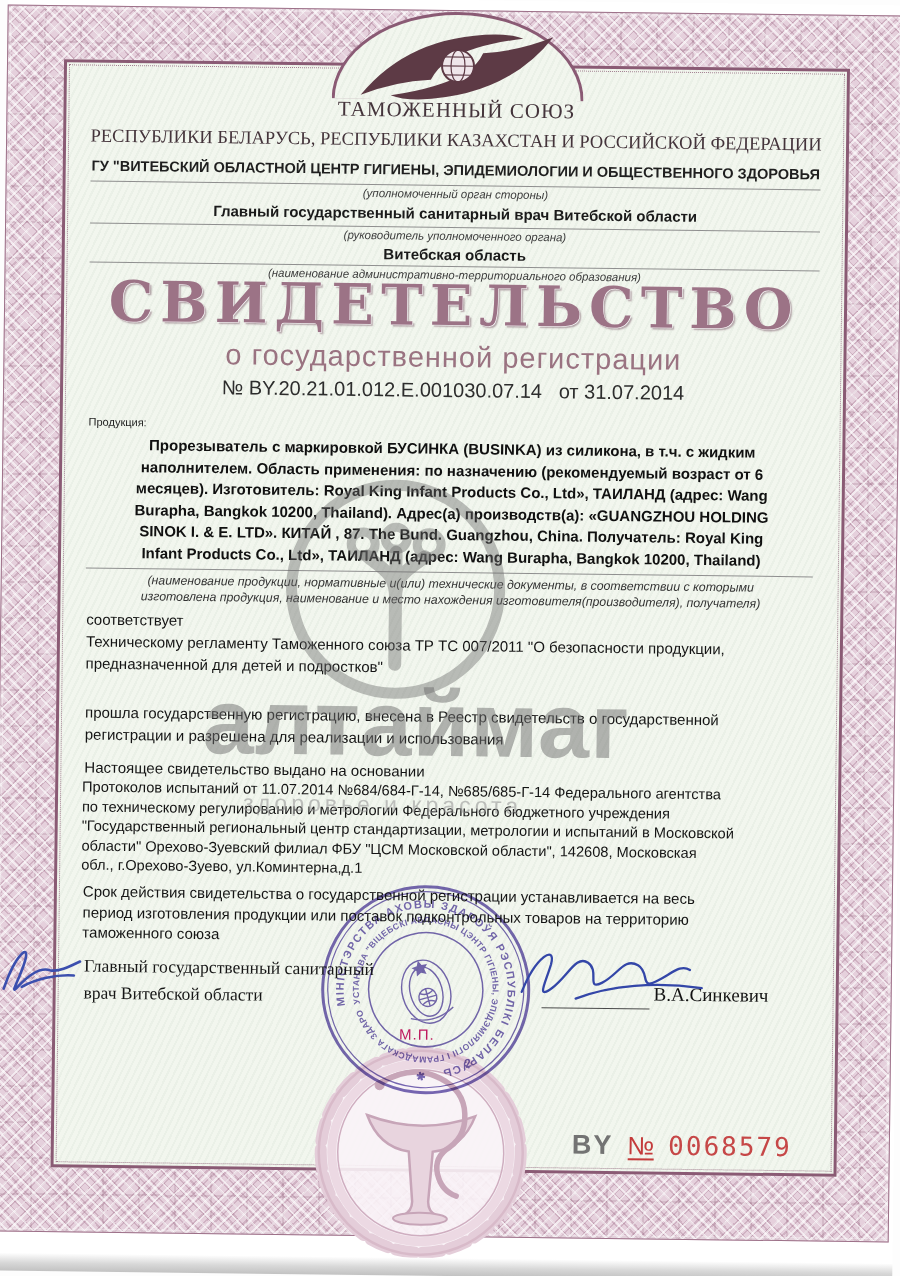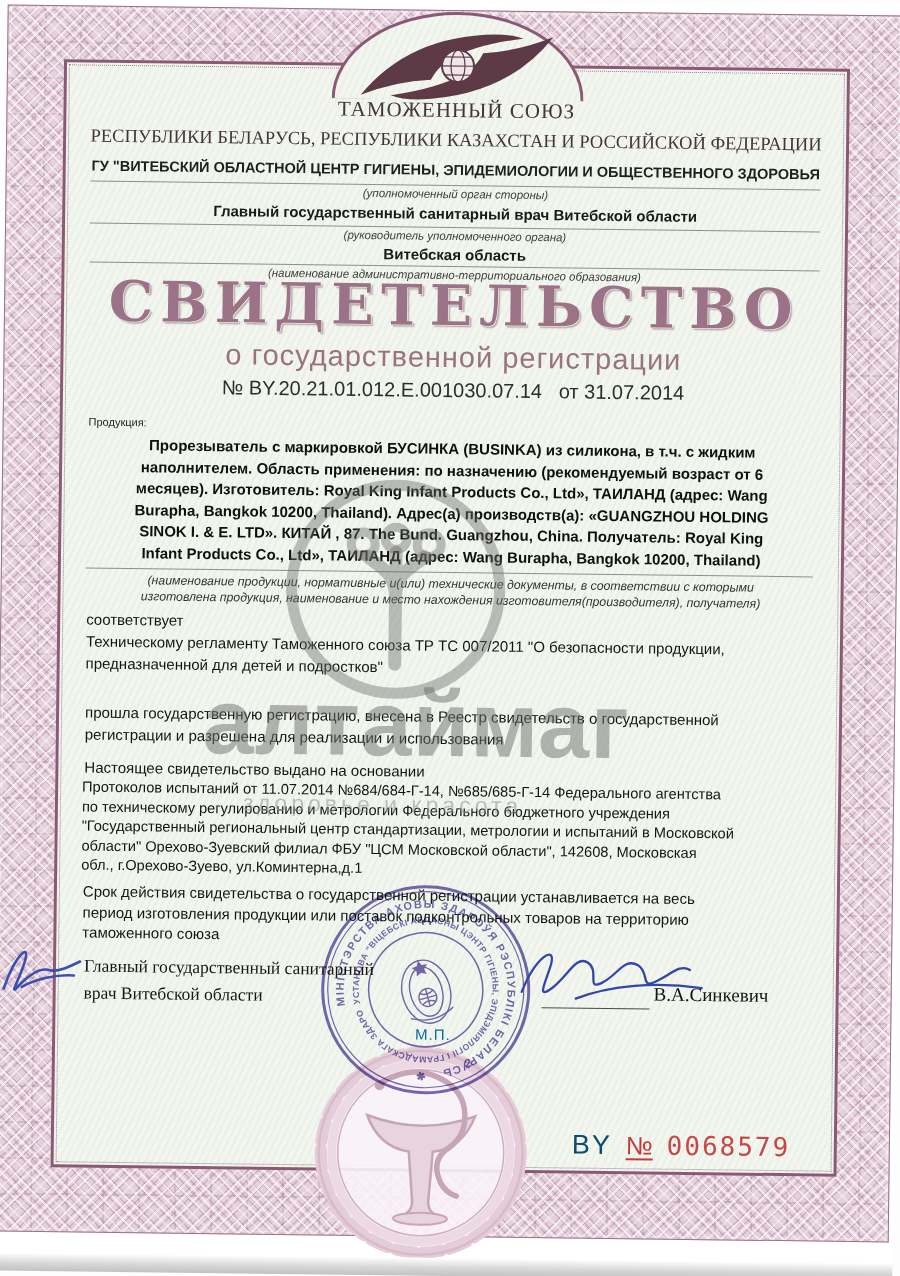--- a/index.html
+++ b/index.html
@@ -42,23 +42,23 @@
   .ml{white-space:pre-line;}
   .body15{font-size:15px;line-height:22px;color:#141414;}
   .title-main{font-family:"DejaVu Serif",serif;font-weight:bold;font-size:56px;letter-spacing:7px;
     color:#9c7386;text-shadow:0.5px 0.5px 0 #fff,2px 2px 1.5px rgba(94,56,76,.40);}
   .title-sub{font-size:29px;color:#9a7381;letter-spacing:1px;}
   .numline{font-size:20px;color:#2d2d2d;white-space:pre;}
   .wm-main{font-weight:bold;font-size:92px;color:rgba(110,110,110,.50);letter-spacing:1px;}
   .wm-tag{font-size:23px;color:rgba(150,150,150,.58);letter-spacing:4px;}
   .sig-pos{font-family:"Liberation Serif",serif;font-size:17.5px;line-height:27px;color:#161616;}
   .sig-name{font-family:"Liberation Serif",serif;font-size:19px;color:#121212;}
-  .mp{font-size:15px;color:#0369a1;letter-spacing:1px;margin-left:16px;}
+  .mp{font-size:15px;color:#be185d;letter-spacing:1px;}
   .serial{position:absolute;left:578px;top:1128px;display:flex;align-items:baseline;gap:14px;z-index:7;}
-  .serial .country{font-size:27px;color:#0c4a6e;letter-spacing:2px;}
+  .serial .country{font-size:27px;color:#737373;letter-spacing:2px;font-weight:bold;}
   .serial .nsign{font-size:25px;color:#c43b3b;border-bottom:2px solid #c43b3b;line-height:1;}
   .serial .digits{font-family:"DejaVu Sans Mono",monospace;font-size:26px;color:#c64747;letter-spacing:2px;}
   .sigline{position:absolute;left:546px;top:1006px;width:108px;border-top:1.5px solid #4a4a4a;}
   .scan-edge{position:absolute;left:0;top:1258px;width:900px;height:18px;z-index:8;
     background:linear-gradient(180deg,#ffffff 0%,#d8d8d8 55%,#c2c2c2 100%);}
 </style>
 </head>
 <body>
 
 <div class="sheet">

